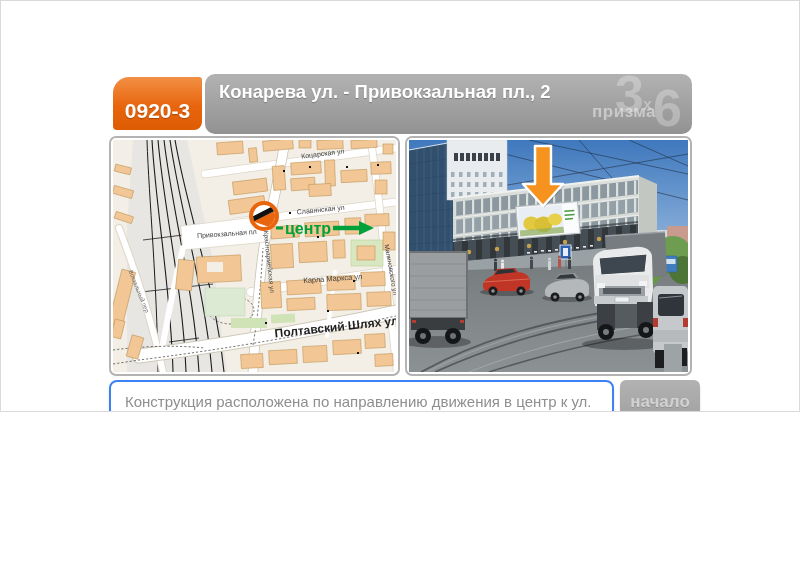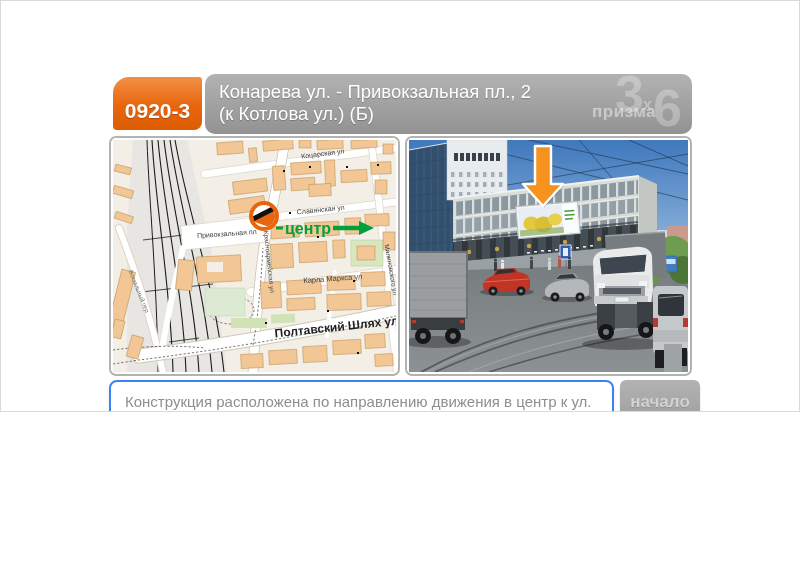--- a/index.html
+++ b/index.html
@@ -7,21 +7,21 @@
   #page{position:relative;width:800px;height:412px;background:#ffffff;border:1px solid #d9d9d9;box-sizing:border-box;overflow:hidden;}
 
   
   #id-box{position:absolute;left:112px;top:76px;width:89px;height:53px;
     background:linear-gradient(#f29045,#e8650e 55%,#dd5c02);
     border-radius:16px 3px 8px 4px;color:#fff;font-weight:bold;font-size:21px;
     display:flex;align-items:flex-end;justify-content:center;padding-bottom:7px;box-sizing:border-box;
     text-shadow:0 1px 1px rgba(0,0,0,.25);}
   #title-bar{position:absolute;left:204px;top:73px;width:487px;height:60px;
     background:linear-gradient(#b2b2b2,#929292);border-radius:10px;overflow:hidden;}
-  #title-text{position:absolute;left:14px;top:7px;color:#fff;font-weight:normal;font-size:18.5px;line-height:22px;
+  #title-text{position:absolute;left:14px;top:7px;color:#fff;font-weight:bold;font-size:18.5px;line-height:22px;
     text-shadow:0 1px 1px rgba(0,0,0,.25);}
   .logo{position:absolute;right:6px;top:0;width:110px;height:60px;color:rgba(255,255,255,.28);}
   .logo .d1{position:absolute;right:42px;top:-6px;font-size:52px;font-weight:bold;line-height:1;}
   .logo .dx{position:absolute;right:34px;top:22px;font-size:16px;font-weight:bold;color:rgba(255,255,255,.33);}
   .logo .d2{position:absolute;right:4px;top:8px;font-size:52px;font-weight:bold;line-height:1;}
   .logo .nm{position:absolute;right:30px;bottom:12px;font-size:17px;font-weight:bold;letter-spacing:.5px;color:rgba(255,255,255,.45);}
 
   
   .panel{position:absolute;border:2px solid #b3b3b3;border-radius:7px;background:#fff;padding:2px;box-sizing:border-box;}
   #map-panel{left:108px;top:135px;width:291px;height:240px;}
@@ -46,21 +46,20 @@
 <body>
 
 <div id="page">
 
   <div id="id-box">
     <span>0920-3</span>
   </div>
   <div id="title-bar">
     <div id="title-text">
       <div>Конарева ул. - Привокзальная пл., 2</div>
-      <div>(к Котлова ул.)  (Б)</div>
     </div>
     <div class="logo">
       <span class="d1">3</span>
       <span class="dx">х</span>
       <span class="d2">6</span>
       <span class="nm">призма</span>
     </div>
   </div>
 
   <div id="map-panel" class="panel">

